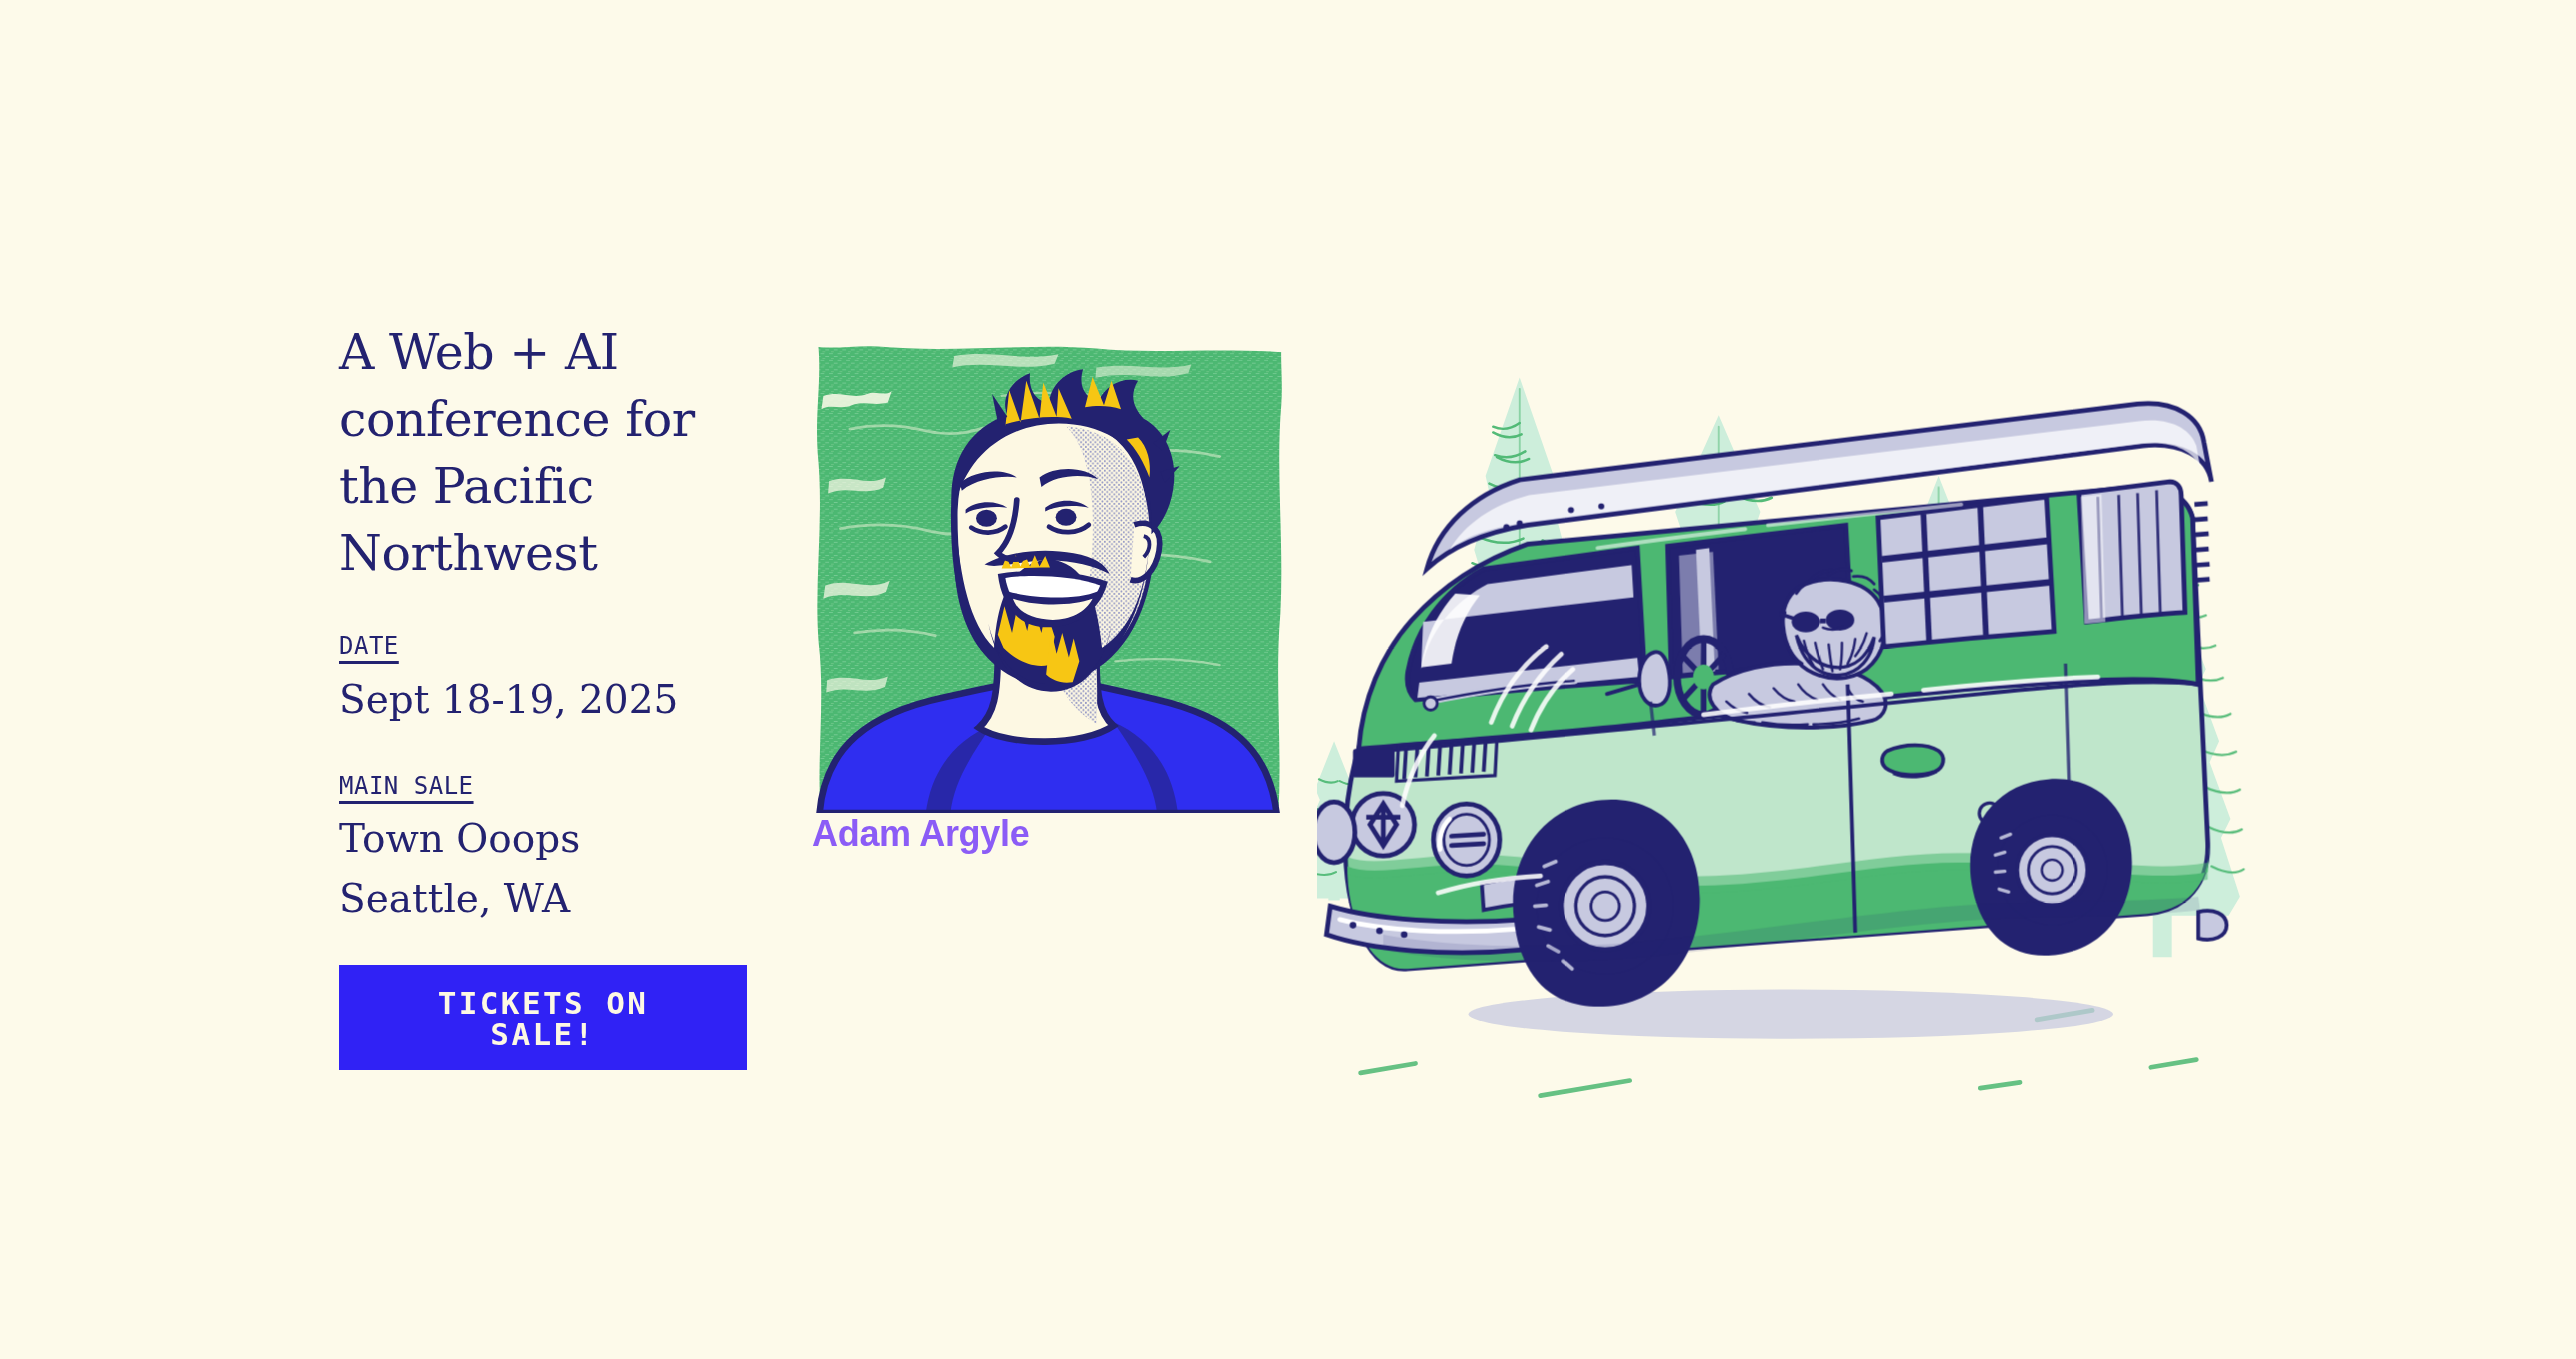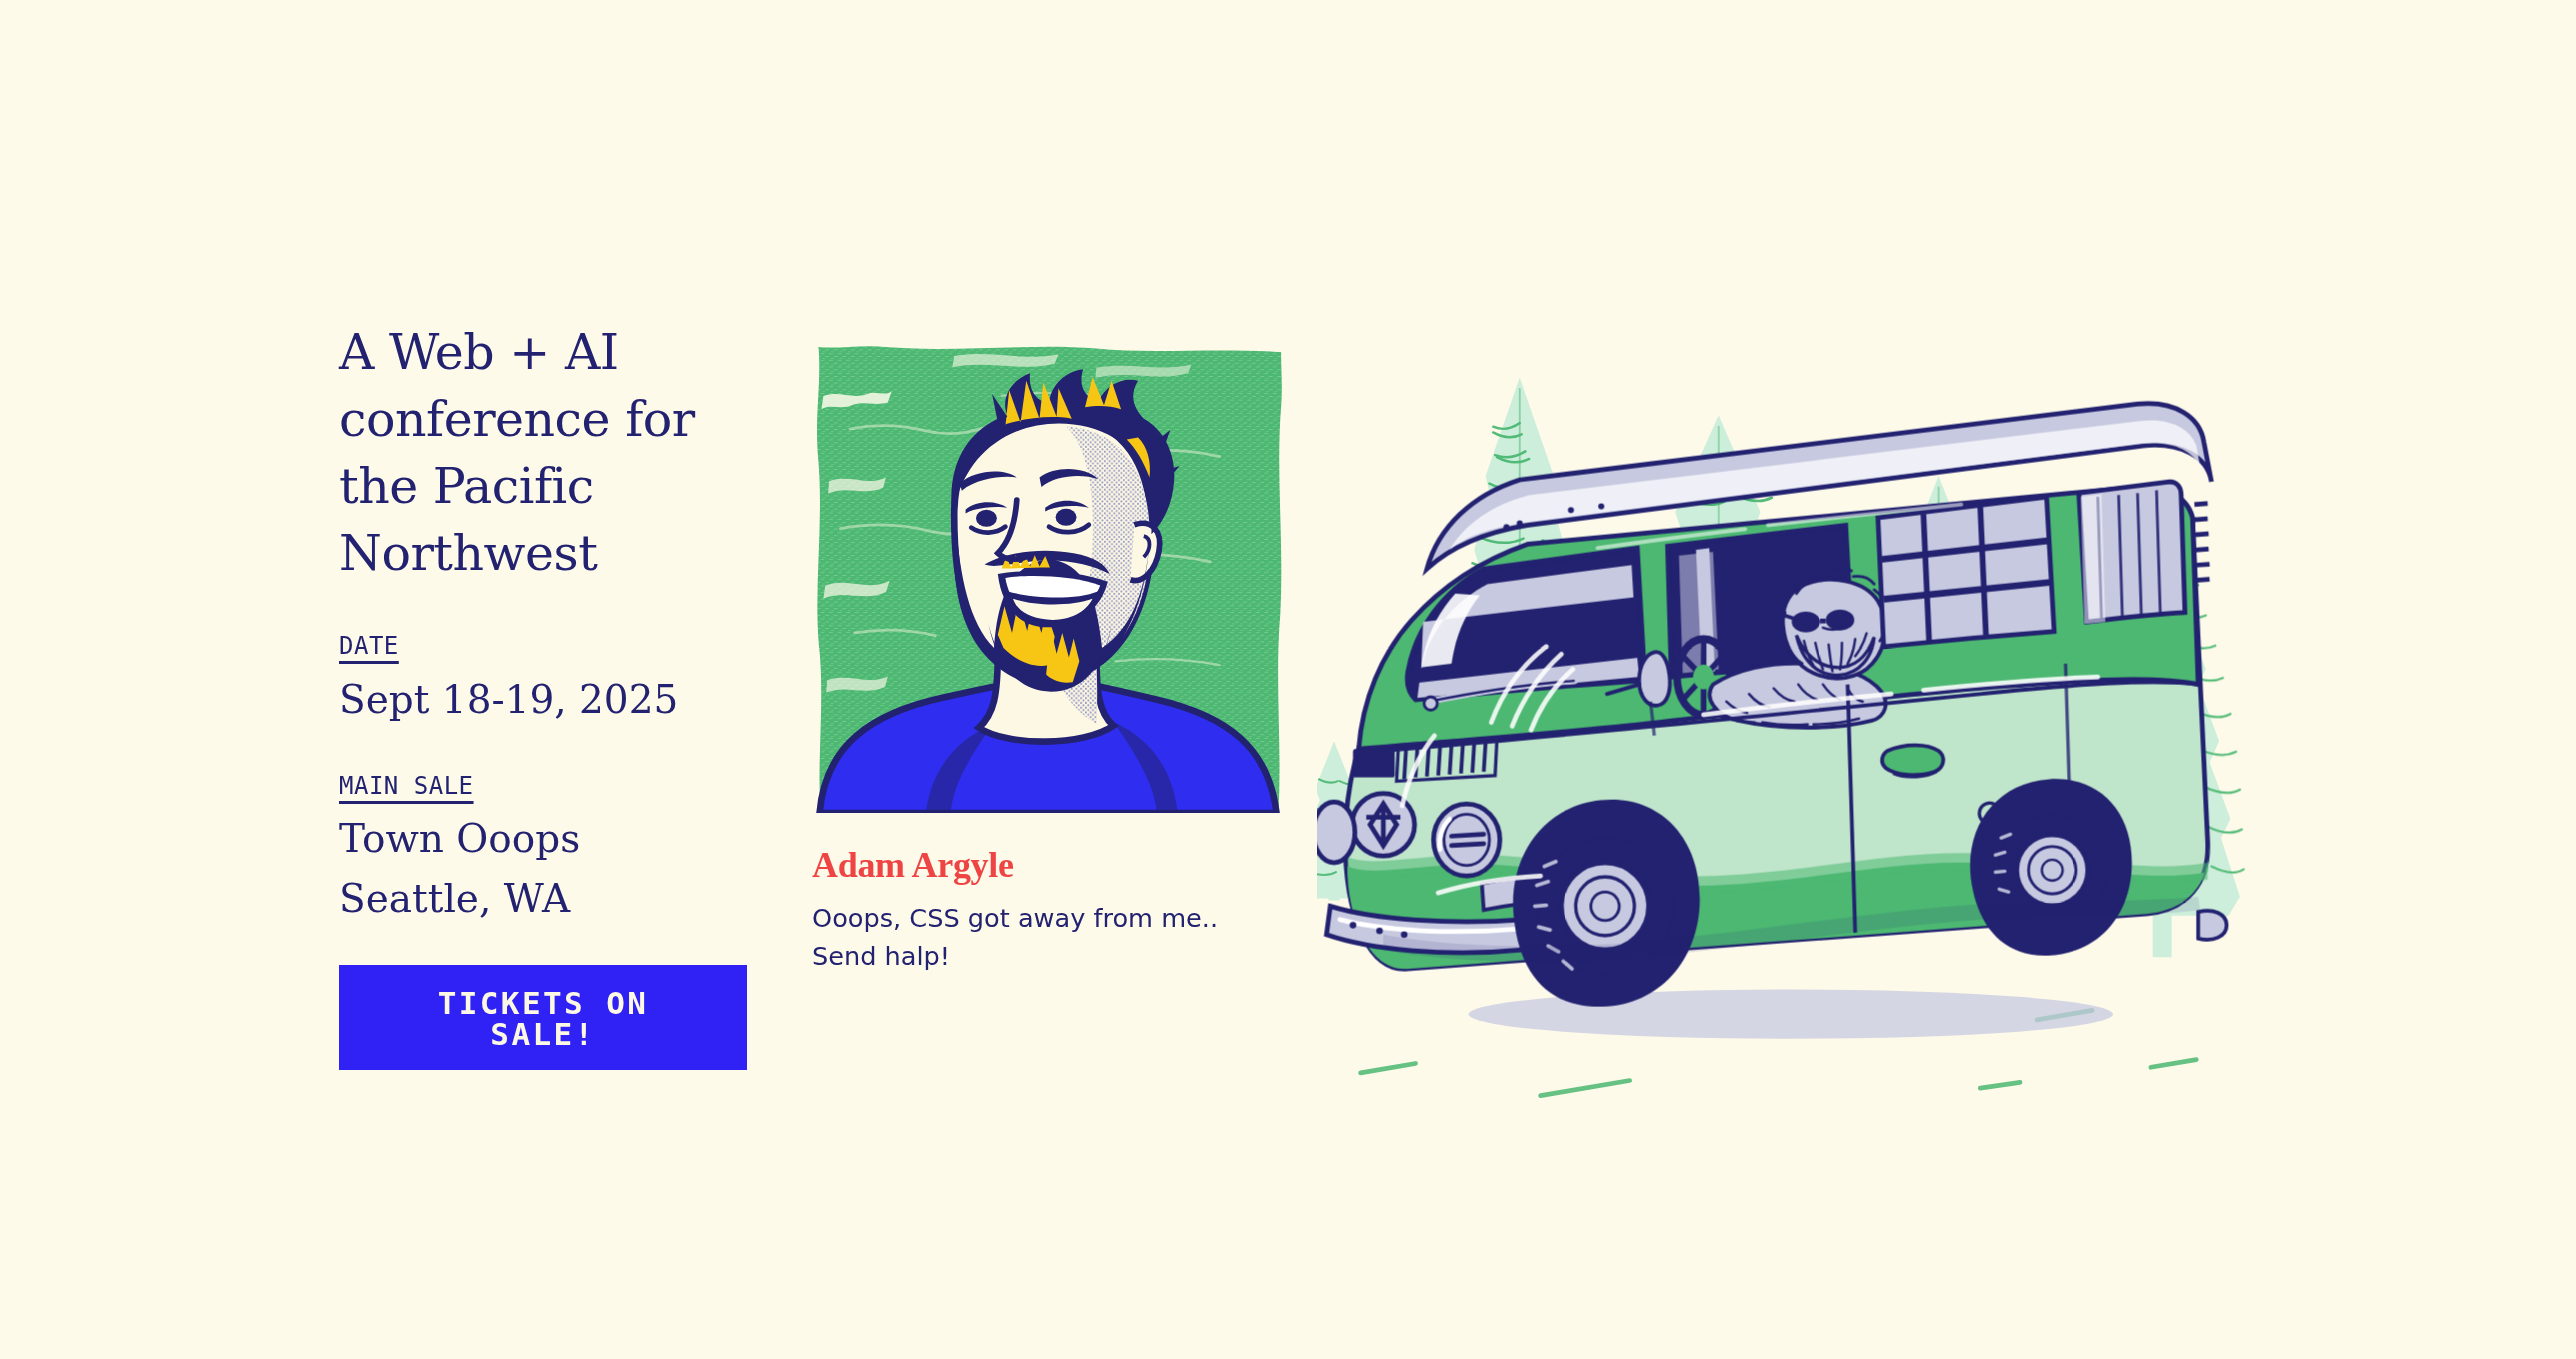--- a/index.html
+++ b/index.html
@@ -84,25 +84,24 @@
     width: 474px;
   }
 
   .portrait-frame {
     width: 474px;
     height: 474px;
     display: block;
   }
 
   .speaker-name {
-    font-family: Liberation Serif, serif;
+    font-family: Liberation Sans, sans-serif;
     font-weight: bold;
     font-size: 36px;
-    color: #ef4444;
-    margin-top: 31px;
+    color: #8b5cf6;
     letter-spacing: -0.3px;
   }
 
   .speaker-tagline {
     font-family: "DejaVu Sans", sans-serif;
     font-size: 25.6px;
     line-height: 38px;
     color: #232270;
     margin-top: 13.3px;
     white-space: pre-line;
@@ -266,22 +265,20 @@
 
         <g fill="#232270">
           <path d="M196,88 l-6,-30 l16,24 Z"></path>
           <path d="M360,110 l18,-14 l-8,22 Z"></path>
           <path d="M368,140 l20,-6 l-16,18 Z"></path>
         </g>
       </g>
     </svg>
 
     <div class="speaker-name">Adam Argyle</div>
-    <div class="speaker-tagline">Ooops, CSS got away from me..
-Send halp!</div>
   </div>
 
   <svg class="scene" viewBox="0 0 1010 960">
     <defs>
       <g id="pine-branches">
         <path d="M-44,0 q22,10 44,2" stroke="#4cb872" stroke-width="3" fill="none" stroke-linecap="round"></path>
       </g>
     </defs>
 
     <g>

